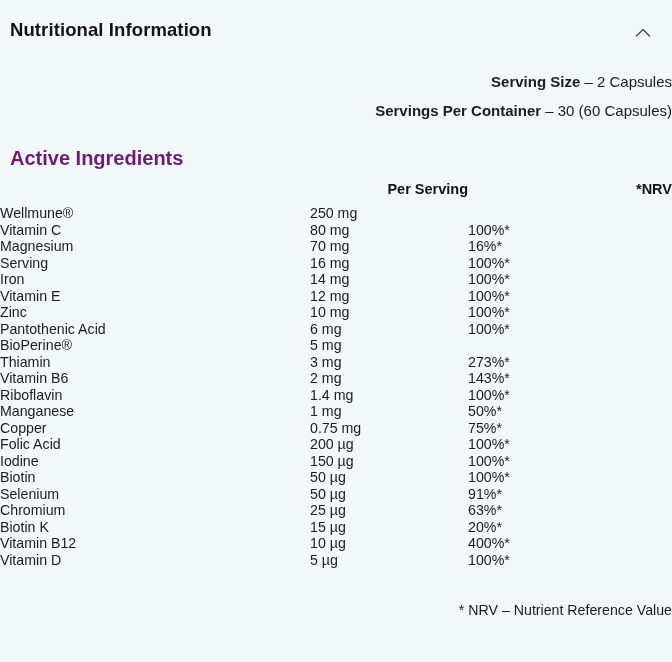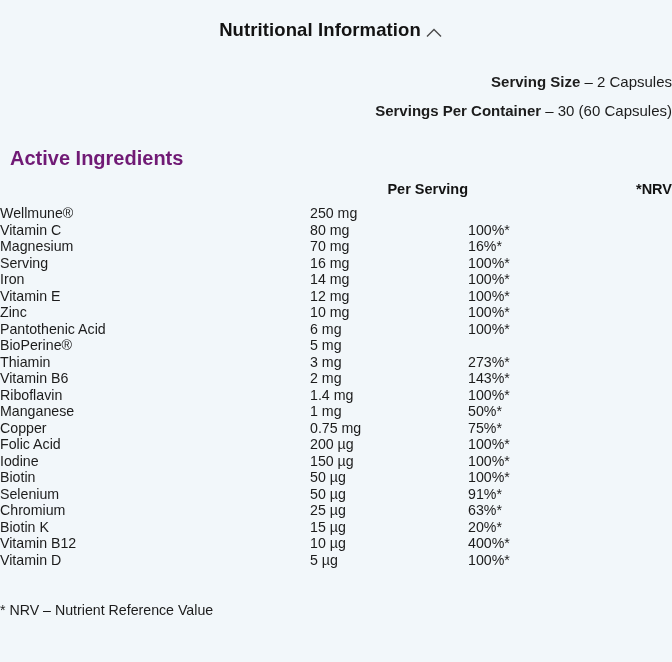--- a/index.html
+++ b/index.html
@@ -17,21 +17,21 @@
   .panel {
     position: relative;
     width: 672px;
     height: 662px;
     box-sizing: border-box;
     padding: 0;
   }
   .section-header {
     display: flex;
     align-items: flex-start;
-    justify-content: center;
+    justify-content: space-between;
     padding: 18px 16px 0 10px;
   }
   .section-title {
     font-size: 18.5px;
     font-weight: bold;
     letter-spacing: 0.1px;
     color: #131313;
     margin: 0;
     line-height: 1.3;
   }
@@ -94,21 +94,21 @@
     vertical-align: top;
     white-space: nowrap;
   }
   col.c-name { width: 310px; }
   col.c-serv { width: 158px; }
   col.c-nrv  { width: 204px; }
   td.name { padding-left: 10px; }
   th.name { padding-left: 10px; }
   .footnote {
     margin-top: 34px;
-    text-align: left;
+    text-align: right;
     font-size: 14.2px;
     color: #1c1c1c;
   }
 </style>
 </head>
 <body>
 
 <div class="panel">
 
   <div class="section-header">

